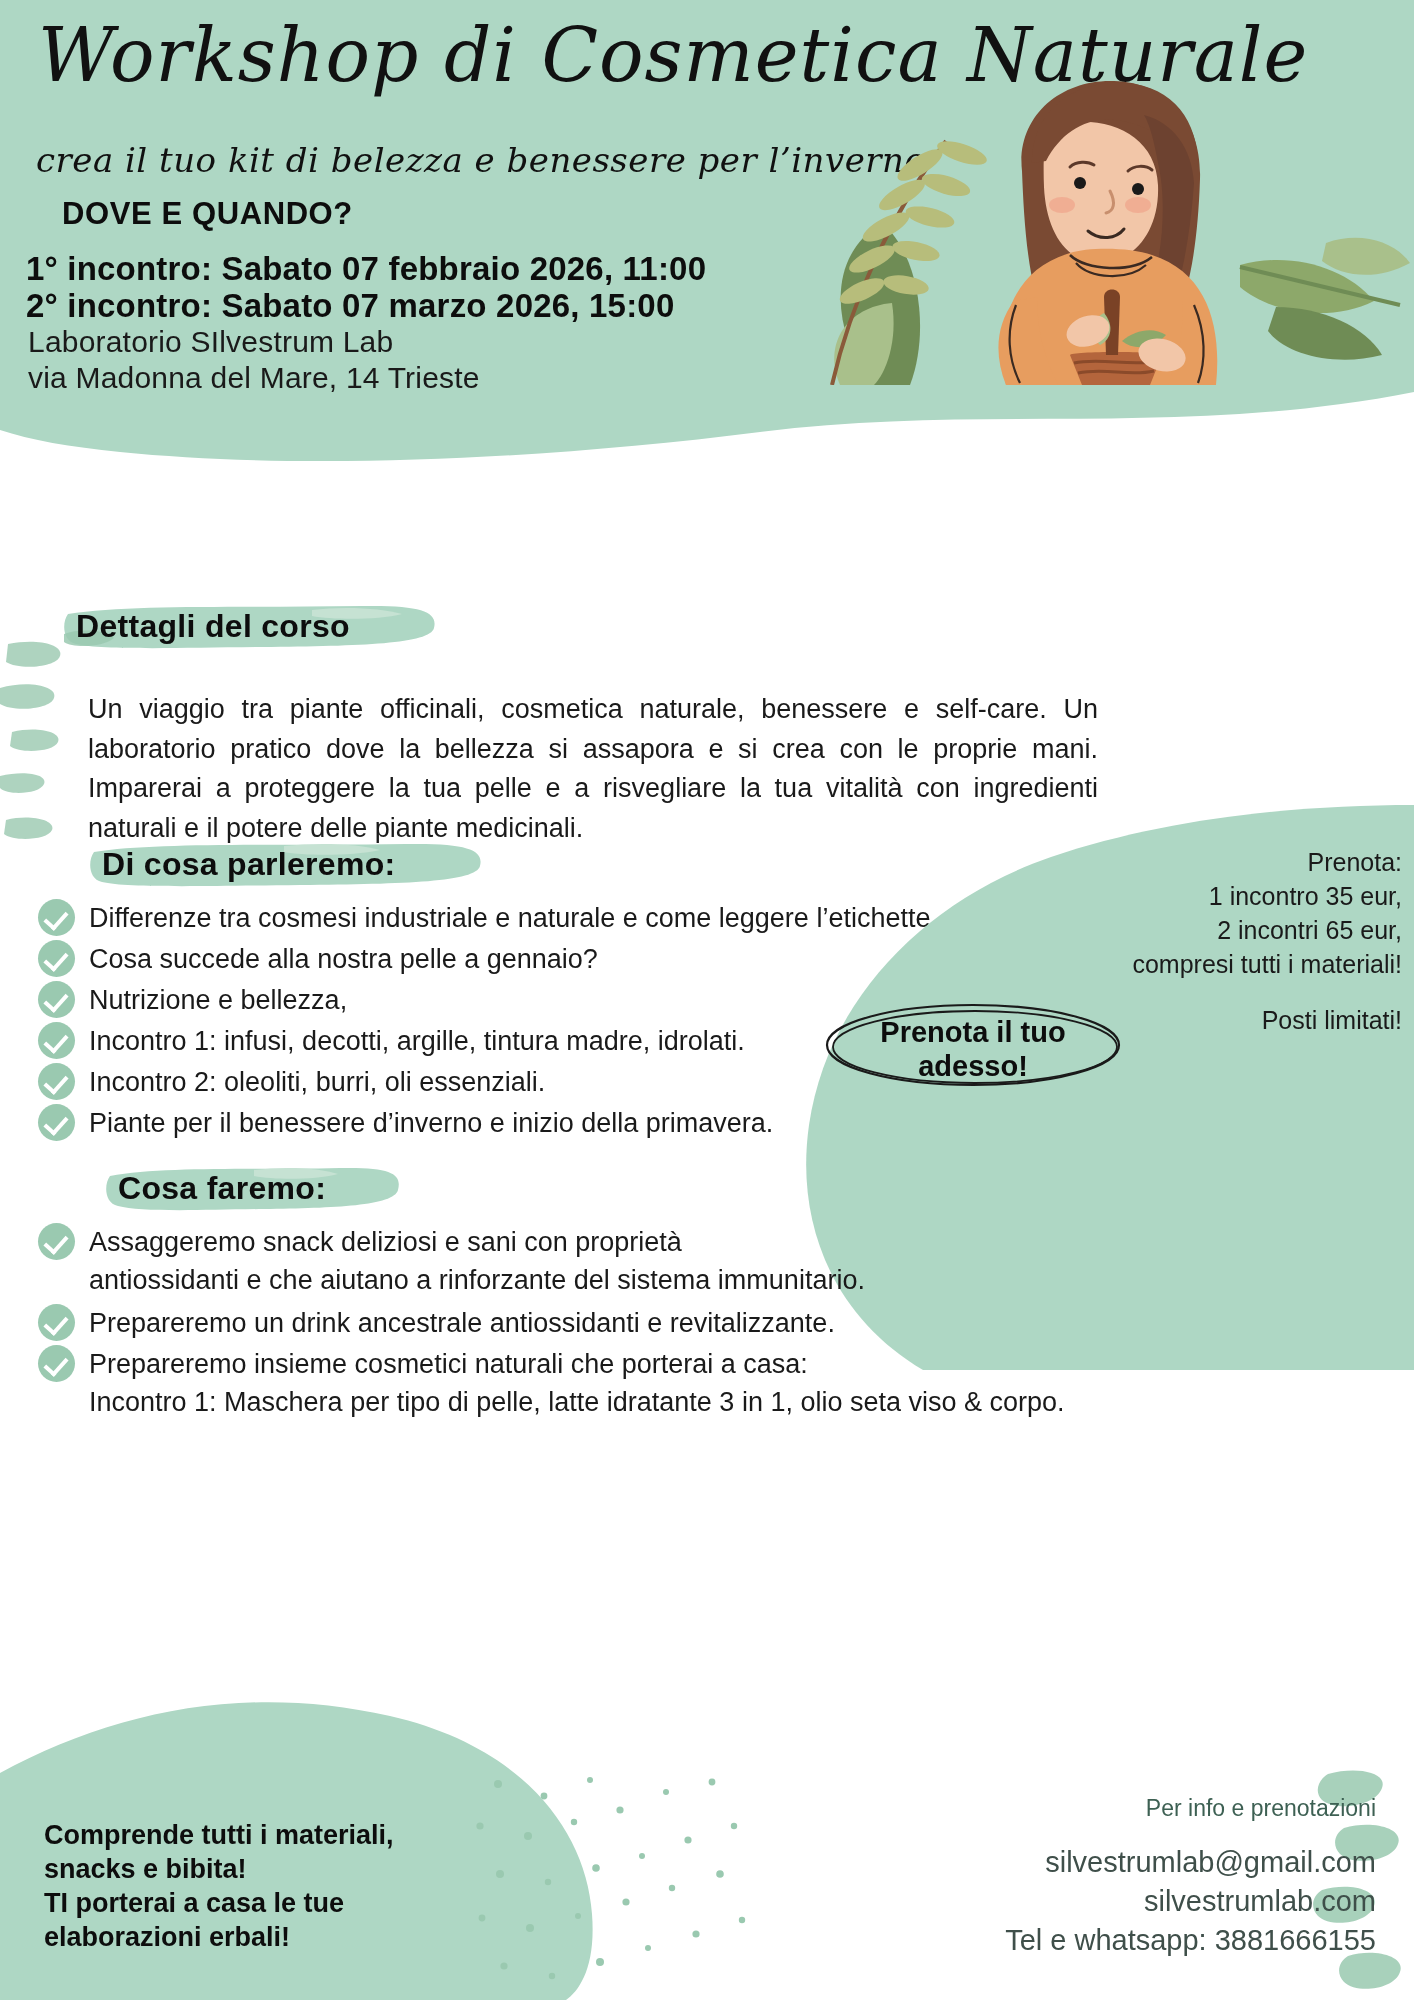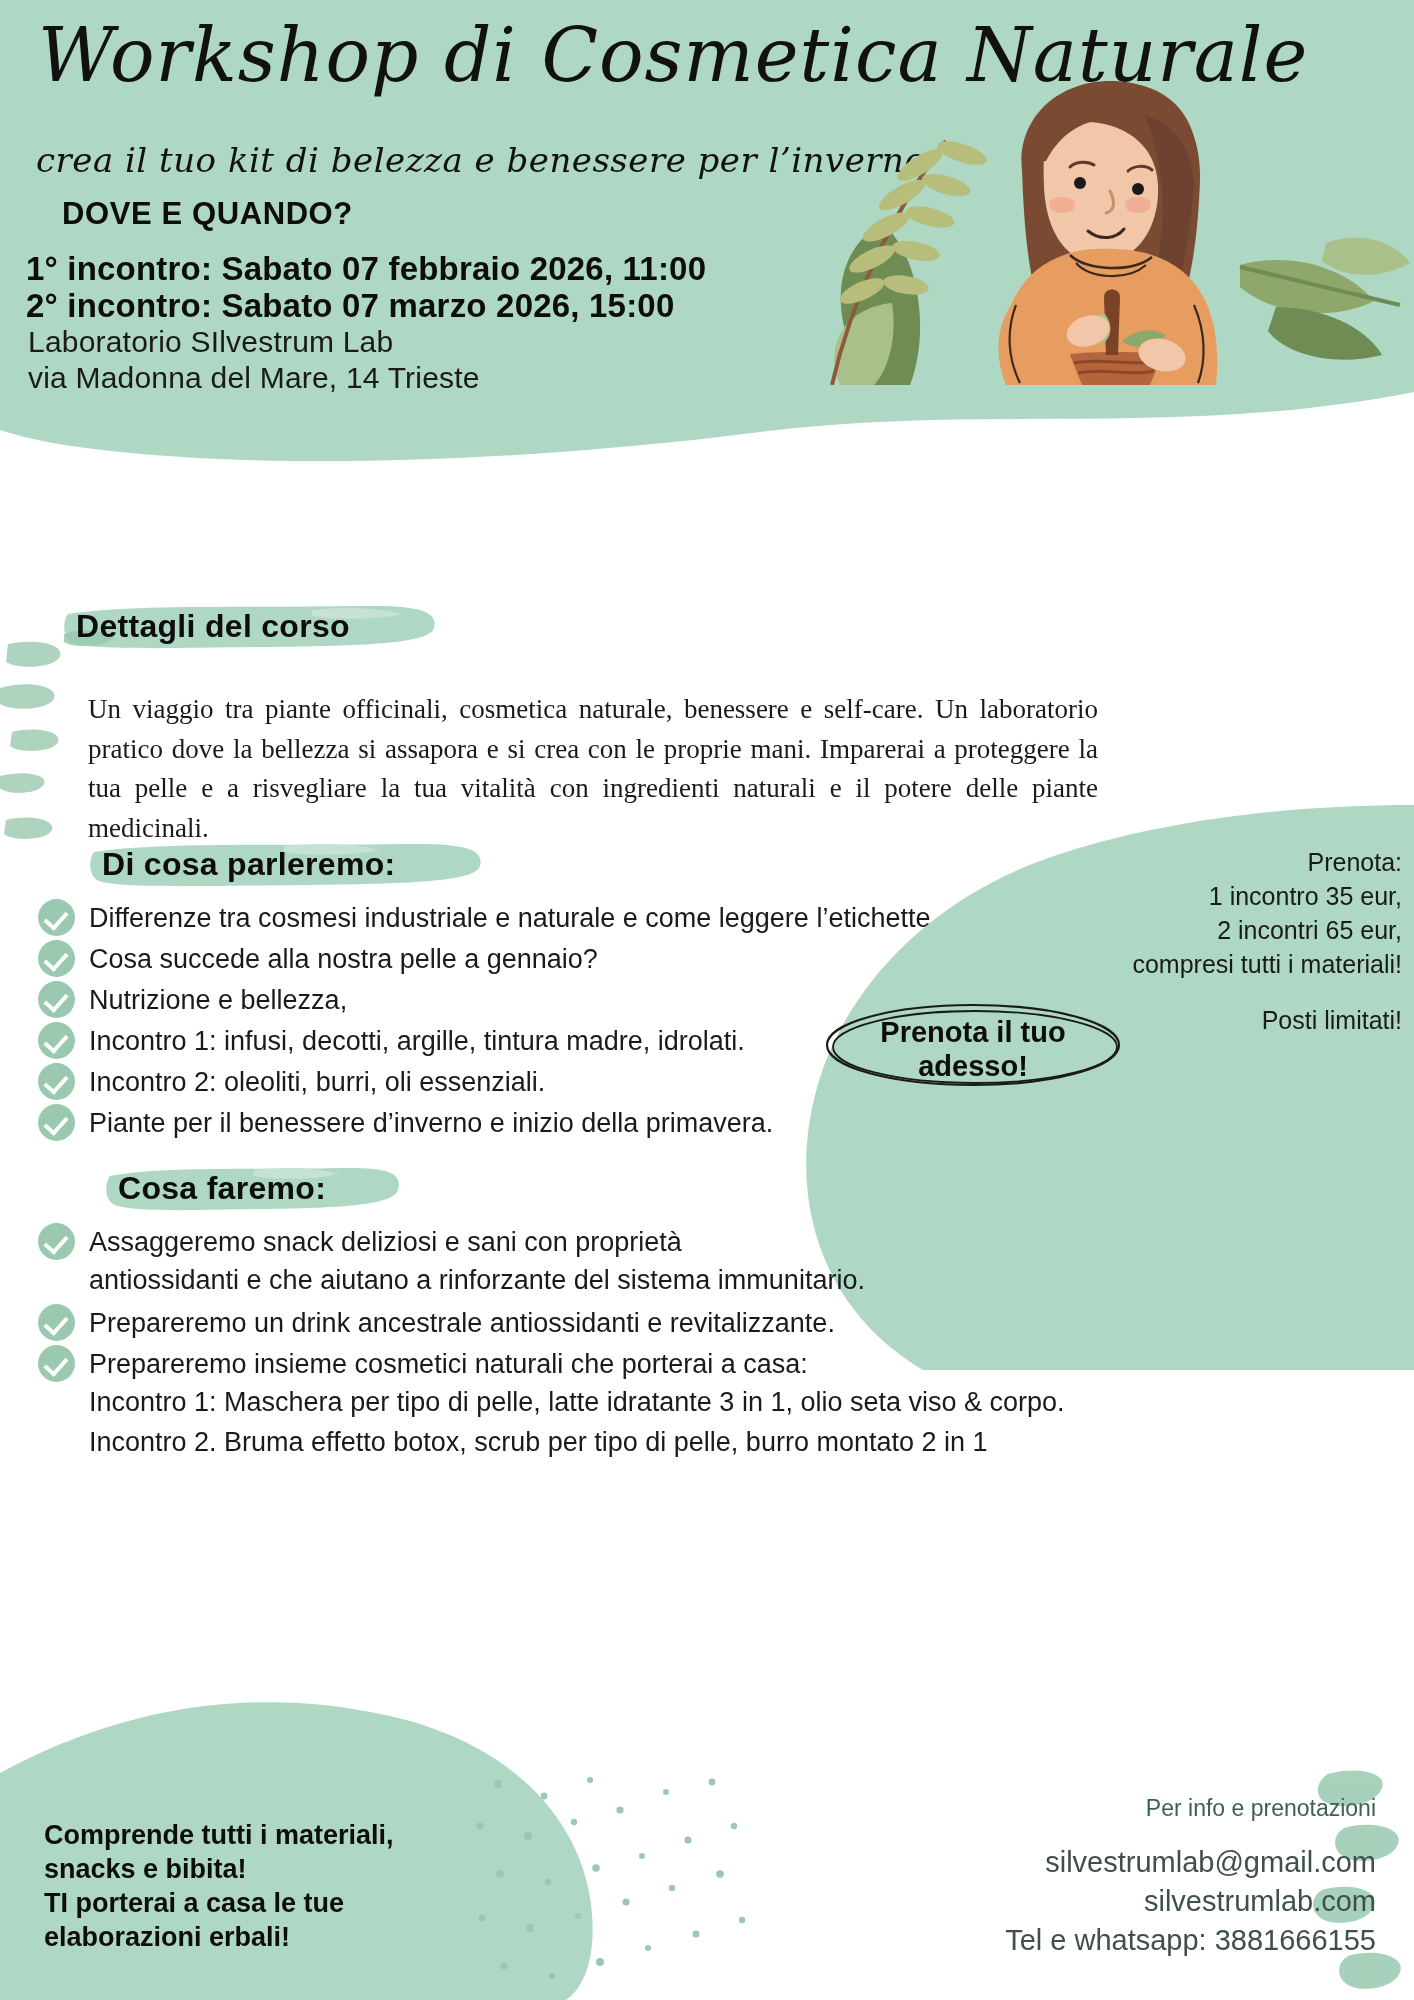--- a/index.html
+++ b/index.html
@@ -70,21 +70,21 @@
     position:relative;
     font-size:32px;font-weight:bold;color:#0d0d0d;
     letter-spacing:0.3px;white-space:nowrap;
     z-index:2;
   }
 
   .body-para{
     position:absolute;left:88px;top:690px;width:1010px;
     font-size:27px;line-height:1.47;color:#1a1a1a;
     text-align:justify;
-    font-family:Liberation Serif, serif;
+    font-family:Liberation Sans, sans-serif;
   }
 
   
   .chk-list{position:absolute;}
   .chk-row{position:relative;display:flex;align-items:flex-start;min-height:41px;}
   .chk{
     flex:0 0 auto;width:37px;height:37px;border-radius:50%;
     background:#9ac9b0;position:relative;margin-right:14px;margin-top:1px;
   }
   .chk::after{
@@ -331,21 +331,20 @@
     <div class="chk-row">
       <span class="chk"></span>
       <span class="chk-txt">Prepareremo un drink ancestrale antiossidanti e revitalizzante.</span>
     </div>
 
     <div class="chk-row">
       <span class="chk"></span>
       <span class="chk-txt">Prepareremo insieme cosmetici naturali che porterai a casa:</span>
     </div>
     <div class="plain-row">Incontro 1: Maschera per tipo di pelle, latte idratante 3 in 1, olio seta viso &amp; corpo.</div>
-    <div class="plain-row">Incontro 2. Bruma effetto botox, scrub per tipo di pelle, burro montato 2 in 1</div>
   </div>
 
   <div class="footer-blob">
     <svg width="640" height="310" viewBox="0 0 640 310">
       <path d="M0,100 C120,28 260,-10 420,26 C552,56 616,140 622,224 C626,276 610,300 596,310 L0,310 Z" fill="#aed7c4"></path>
     </svg>
   </div>
 
   <div class="footer-left-txt">
     <div>Comprende tutti i materiali,</div>

